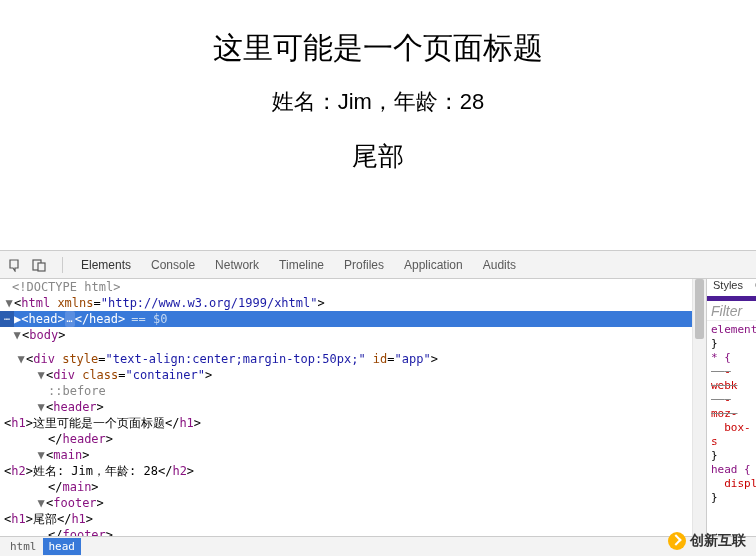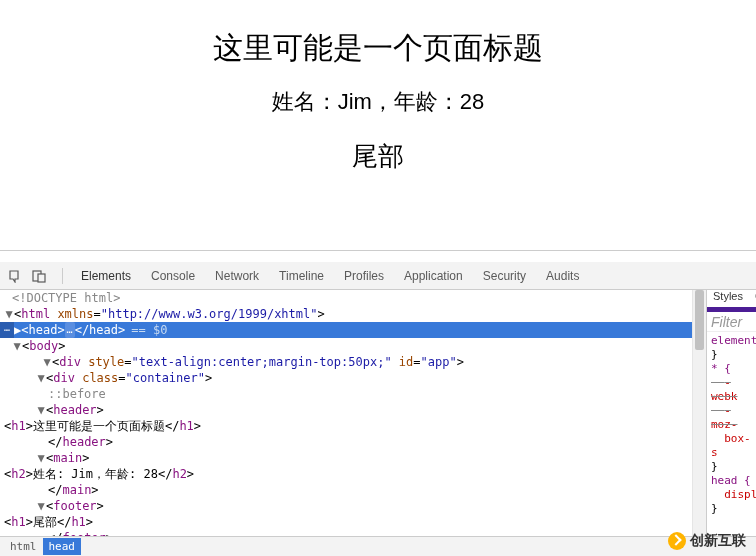--- a/index.html
+++ b/index.html
@@ -8,21 +8,21 @@
 
 .page-content { text-align: center; padding-top: 28px; height: 250px; }
 .page-content h1 { font-size: 30px; font-weight: normal; margin-bottom: 18px; color: #000; }
 .page-content h2 { font-size: 22px; font-weight: normal; margin-bottom: 22px; color: #000; }
 .page-content .footer-h { font-size: 26px; font-weight: normal; color: #000; }
 
 
 .devtools { position: absolute; top: 250px; left: 0; right: 0; bottom: 0; border-top: 1px solid #ccc; background: #fff; display: flex; flex-direction: column; }
 
 
-.dt-toolbar { height: 28px; background: #f3f3f3; border-bottom: 1px solid #ccc; display: flex; align-items: center; padding: 0 6px; font-size: 12px; color: #5a5a5a; margin-top: 11px; }
+.dt-toolbar { height: 28px; background: #f3f3f3; border-bottom: 1px solid #ccc; display: flex; align-items: center; padding: 0 6px; font-size: 12px; color: #5a5a5a; }
 .dt-toolbar .icon-btn { width: 18px; height: 18px; display: flex; align-items: center; justify-content: center; margin-right: 6px; cursor: pointer; }
 .dt-toolbar .sep { width: 1px; height: 16px; background: #ccc; margin: 0 8px; }
 .dt-tab { padding: 0 10px; height: 28px; display: flex; align-items: center; cursor: pointer; }
 .dt-tab.active { color: #333; }
 
 
 .dt-body { flex: 1; display: flex; min-height: 0; }
 .dt-elements { flex: 1; overflow: auto; font-family: Consolas, Menlo, monospace; font-size: 12px; line-height: 16px; position: relative; }
 .dt-scrollbar { width: 14px; background: #f1f1f1; border-left: 1px solid #e5e5e5; position: relative; }
 .dt-scrollbar .thumb { position: absolute; top: 0; left: 2px; right: 2px; height: 60px; background: #c1c1c1; border-radius: 2px; }
@@ -56,21 +56,21 @@
 .dt-crumb { height: 20px; border-top: 1px solid #ccc; background: #f3f3f3; font-family: Consolas, Menlo, monospace; font-size: 11px; display: flex; align-items: center; padding-left: 4px; color: #5a5a5a; }
 .crumb-item { padding: 2px 6px; cursor: pointer; }
 .crumb-item.active { background: #3879d9; color: #fff; }
 
 
 .watermark { position: absolute; bottom: 6px; right: 10px; font-size: 14px; font-weight: bold; color: #333; display: flex; align-items: center; gap: 4px; font-family: Liberation Serif, serif; }
 .watermark .wm-icon { width: 18px; height: 18px; background: #ffb400; border-radius: 50%; position: relative; }
 .watermark .wm-icon::after { content: ""; position: absolute; top: 4px; left: 4px; width: 6px; height: 6px; border: 2px solid #fff; border-left: none; border-bottom: none; transform: rotate(45deg); }
 
 .i1 { padding-left: 12px; }
-.i2 { padding-left: 42px; }
+.i2 { padding-left: 16px; margin-top: 8px; }
 .i3 { padding-left: 36px; }
 .i4 { padding-left: 48px; }
 .i5 { }
 </style>
 </head>
 <body>
 
 <div class="page-content">
   <h1>这里可能是一个页面标题</h1>
   <h2>姓名：Jim，年龄：28</h2>
@@ -91,21 +91,20 @@
           <rect x="6" y="5" width="7" height="8" fill="#f3f3f3" stroke="#5a5a5a" stroke-width="1.2"></rect>
         </svg>
     </div>
     <div class="sep"></div>
     <div class="dt-tab active">Elements</div>
     <div class="dt-tab">Console</div>
     <div class="dt-tab">Network</div>
     <div class="dt-tab">Timeline</div>
     <div class="dt-tab">Profiles</div>
     <div class="dt-tab">Application</div>
-    <div class="dt-tab">Security</div>
     <div class="dt-tab">Audits</div>
   </div>
 
   <div class="dt-body">
 
     <div class="dt-elements">
       <div class="dom-line i1"><span class="doctype">&lt;!DOCTYPE html&gt;</span></div>
       <div class="dom-line"><span class="tw">▼</span>&lt;<span class="tag-b">html</span> <span class="attr-n">xmlns</span>=<span class="attr-v">"http://www.w3.org/1999/xhtml"</span>&gt;</div>
 
       <div class="selected-line">

